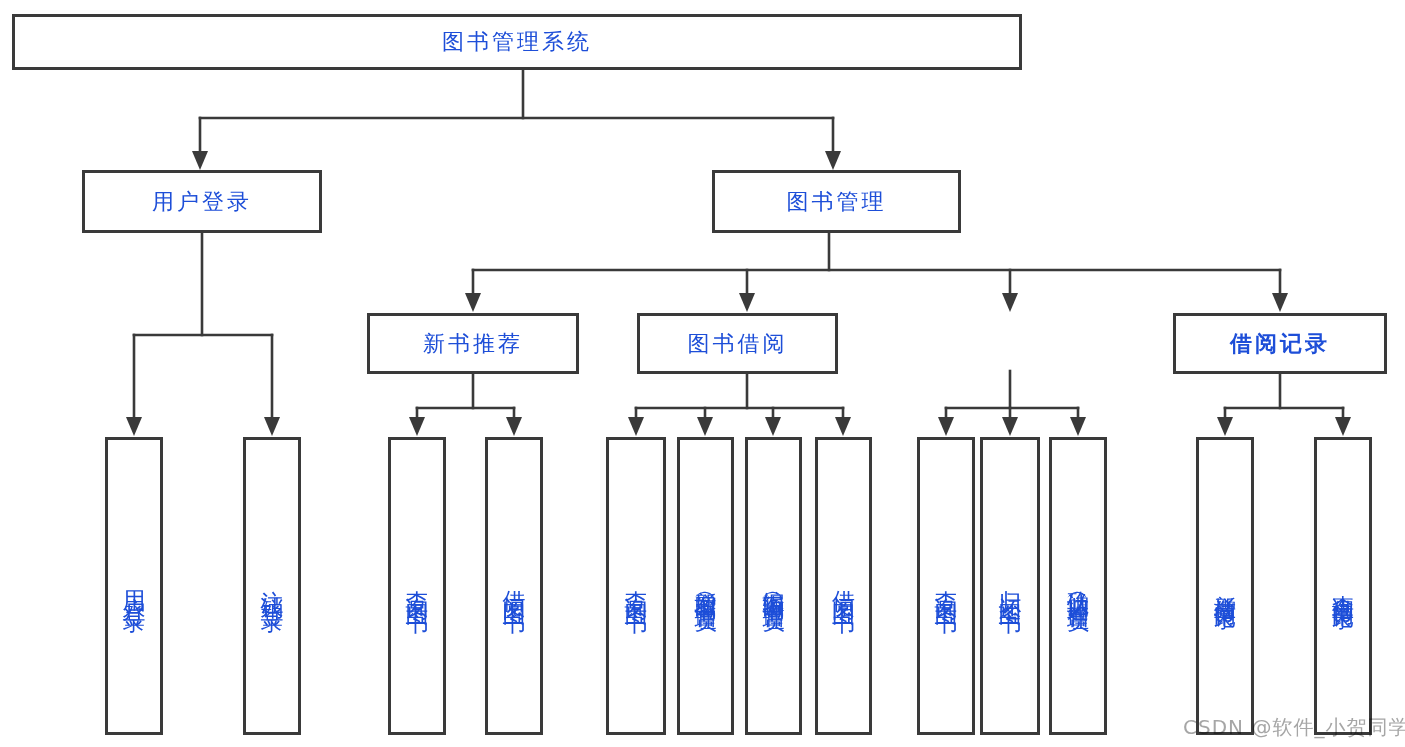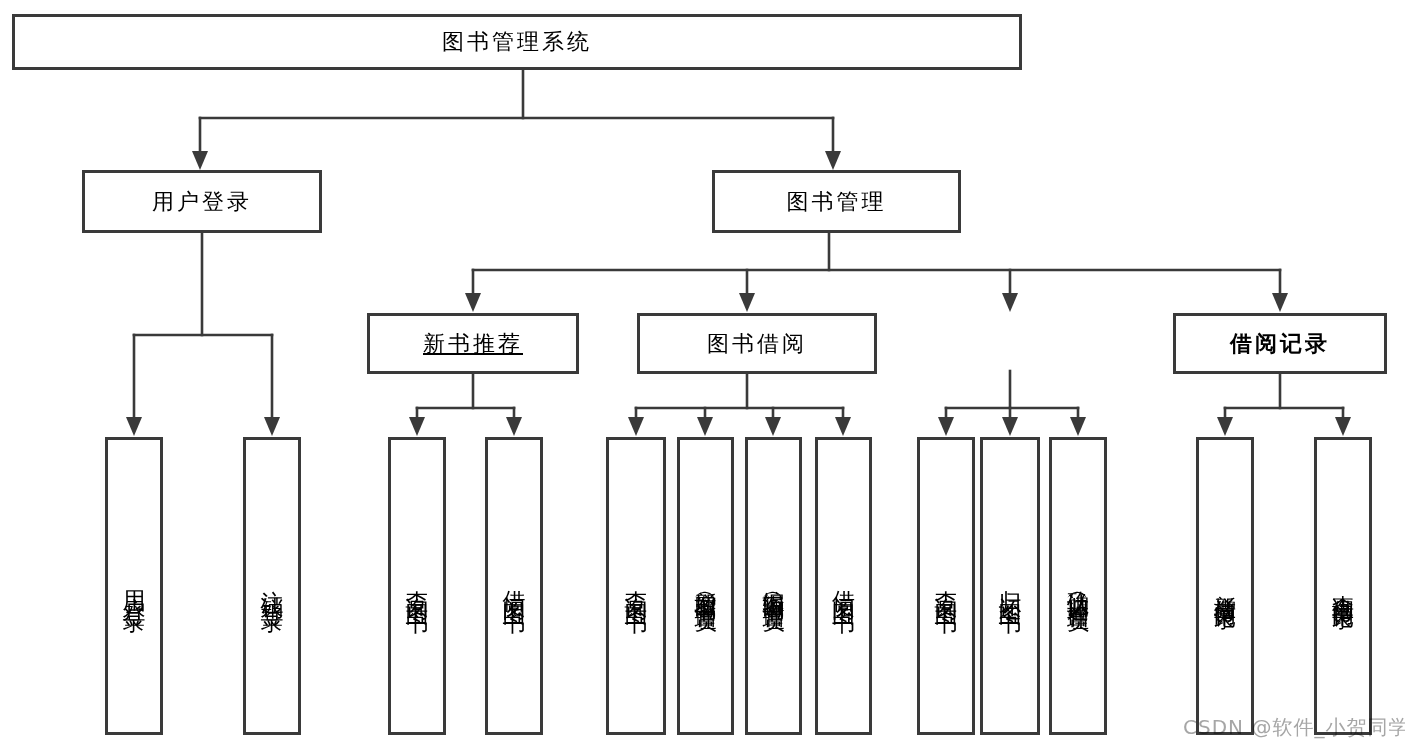--- a/index.html
+++ b/index.html
@@ -24,21 +24,21 @@
     pointer-events: none;
   }
   .node {
     position: absolute;
     box-sizing: border-box;
     border: 3px solid #3a3a3a;
     background: #ffffff;
     display: flex;
     align-items: center;
     justify-content: center;
-    color: #000000;
+    color: #1d4ed8;
     font-size: 22px;
     letter-spacing: 3px;
     line-height: 1;
     white-space: nowrap;
     z-index: 2;
   }
   .node.vtext {
     writing-mode: vertical-rl;
     text-orientation: mixed;
     font-size: 23px;
@@ -46,22 +46,22 @@
     white-space: nowrap;
   }
   .node.vtext.tight {
     letter-spacing: 3px;
     font-size: 22px;
   }
   
   .root        { left: 12px;   top: 14px;  width: 1010px; height: 56px; }
   .l2-login    { left: 82px;   top: 170px; width: 240px;  height: 63px; }
   .l2-mgmt     { left: 712px;  top: 170px; width: 249px;  height: 63px; }
-  .l3-new      { left: 367px;  top: 313px; width: 212px;  height: 61px; text-decoration: underline; }
-  .l3-borrow   { left: 637px;  top: 313px; width: 240px;  height: 61px; }
+  .l3-new      { left: 367px;  top: 313px; width: 212px;  height: 61px; }
+  .l3-borrow   { left: 637px;  top: 313px; width: 201px;  height: 61px; }
   .l3-current  { left: 903px;  top: 313px; width: 214px;  height: 61px; }
   .l3-records  { left: 1173px; top: 313px; width: 214px;  height: 61px; font-weight: bold; }
   .leaf        { top: 437px;   height: 298px; }
   .leaf-a1 { left: 105px;  width: 58px; }
   .leaf-a2 { left: 243px;  width: 58px; }
   .leaf-b1 { left: 388px;  width: 58px; }
   .leaf-b2 { left: 485px;  width: 58px; }
   .leaf-c1 { left: 606px;  width: 60px; }
   .leaf-c2 { left: 677px;  width: 57px; }
   .leaf-c3 { left: 745px;  width: 57px; }

